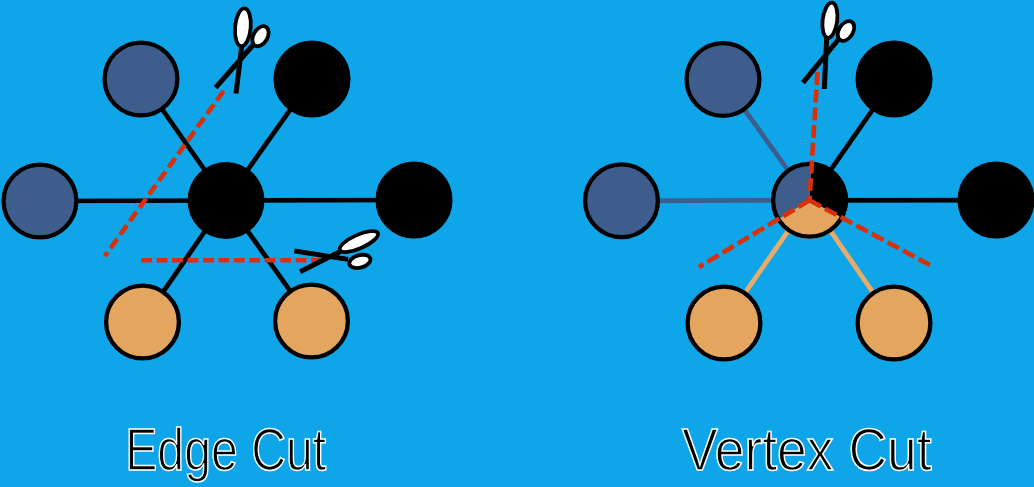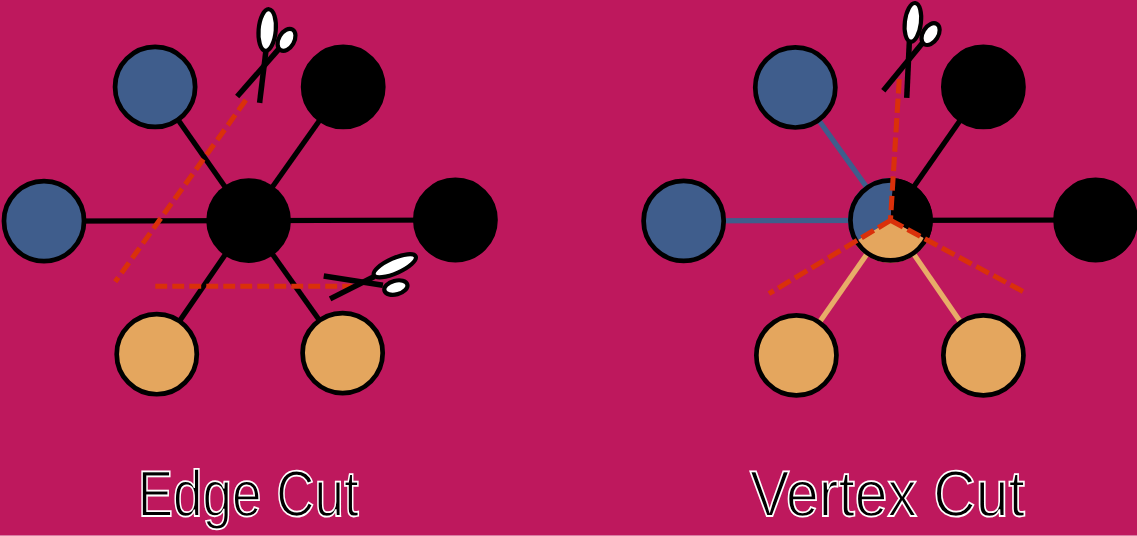--- a/index.html
+++ b/index.html
@@ -1,16 +1,16 @@
 <!DOCTYPE html>
 <html><head>
 <meta charset="utf-8">
 <style>
   html,body{margin:0;padding:0;background:#ffffff;}
-  #page{position:relative;width:1034px;height:487px;background:#be185d;overflow:hidden;}
+  #page{position:relative;width:1034px;height:487px;background:#0ea5e9;overflow:hidden;}
   svg{position:absolute;left:0;top:0;}
   text{font-family:"Liberation Sans",sans-serif;fill:#000000;}
 </style>
 </head>
 <body>
 <div id="page">
 <svg width="1034" height="487" viewBox="0 0 1034 487">
 
   <g stroke="#000" stroke-width="4.75">
     <line x1="226" y1="200.5" x2="141" y2="79"></line>

